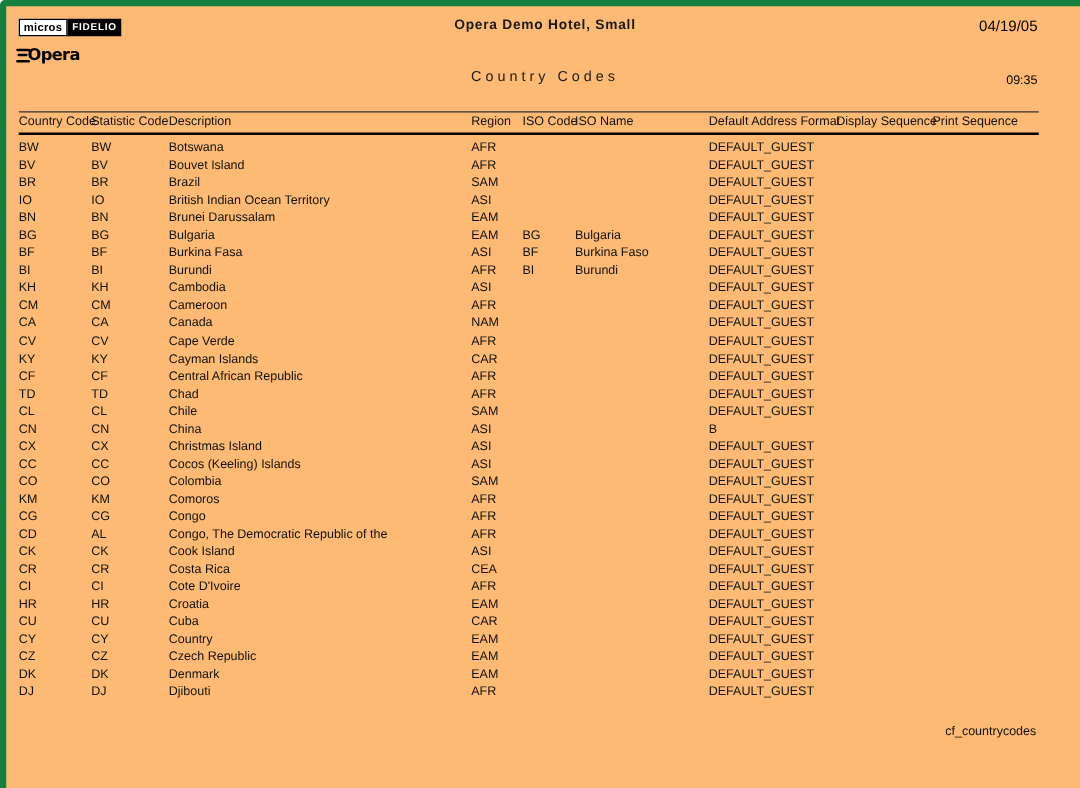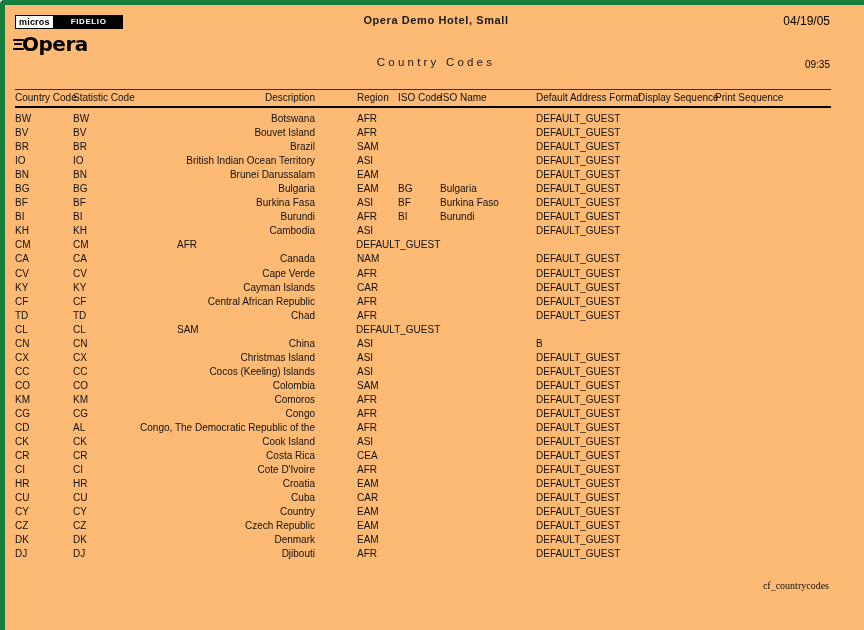--- a/index.html
+++ b/index.html
@@ -23,60 +23,60 @@
   .report-date{position:absolute;top:9px;right:37px;font-size:12px;}
   .report-time{position:absolute;top:54px;right:37px;font-size:10px;}
   
   .mf-logo{position:absolute;top:10px;left:10px;display:inline-flex;align-items:stretch;height:14px;}
   .mf-micros{
     background:#fff;border:1px solid #000;color:#000;
     font-size:9px;font-weight:bold;line-height:12px;padding:0 3px;letter-spacing:0.2px;
   }
   .mf-fidelio{
     background:#000;color:#fff;
-    font-size:8px;font-weight:bold;line-height:14px;padding:0 17px;letter-spacing:0.6px;
+    font-size:8px;font-weight:bold;line-height:14px;padding:0 4px;letter-spacing:0.6px;
   }
   
   .opera-logo{position:absolute;top:27px;left:8px;display:flex;align-items:center;height:24px;}
   .opera-swoosh{display:inline-flex;flex-direction:column;justify-content:center;gap:2.5px;margin-right:1px;}
   .opera-swoosh i{display:block;height:2px;background:#000;border-radius:1px;}
   .opera-swoosh i:nth-child(1){width:11px;}
   .opera-swoosh i:nth-child(2){width:8px;margin-left:1px;}
   .opera-swoosh i:nth-child(3){width:11px;}
   .opera-word{
-    font-size:20px;font-weight:bold;letter-spacing:-0.5px;color:#000;
+    font-size:13px;font-weight:bold;letter-spacing:-0.5px;color:#000;
     font-family:"DejaVu Sans", sans-serif;margin-left:-3px;
   }
   
   .report-table{position:absolute;left:10px;top:84px;width:816px;}
   .thead{
     display:flex;
     border-top:1px solid #2f2f2f;
     border-bottom:2px solid #000;
     padding:2px 0 2px 0;
     margin-bottom:4px;
     font-size:10px;color:#111;
   }
   .row{display:flex;height:14.06px;}
   .cell{
     font-size:10px;line-height:14.06px;color:#111;
     white-space:nowrap;flex:0 0 auto;
   }
   .thead .cell{line-height:12px;}
   .col-country_code{width:58px;}
   .col-statistic_code{width:62px;}
-  .col-description{width:180px;text-align:right;}
+  .col-description{width:200px;}
   .col-region{width:41px;padding-left:42px;}
   .col-iso_code{width:42px;}
-  .col-iso_name{width:96px;}
+  .col-iso_name{width:107px;}
   .col-default_address_format{width:102px;}
   .col-display_sequence{width:77px;}
   .col-print_sequence{width:144px;}
   
-  .report-footer{position:absolute;top:575px;right:38px;font-size:10px;color:#111;font-family:Liberation Serif, serif;}
+  .report-footer{position:absolute;top:575px;right:38px;font-size:10px;color:#111;}
 </style>
 </head>
 <body>
 
 <div class="page">
 
   <div class="mf-logo">
     <span class="mf-micros">micros</span>
     <span class="mf-fidelio">FIDELIO</span>
   </div>
@@ -203,20 +203,21 @@
           <span class="cell col-region">ASI</span>
           <span class="cell col-iso_code"></span>
           <span class="cell col-iso_name"></span>
           <span class="cell col-default_address_format">DEFAULT_GUEST</span>
           <span class="cell col-display_sequence"></span>
           <span class="cell col-print_sequence"></span>
         </div>
         <div class="row">
           <span class="cell col-country_code">CM</span>
           <span class="cell col-statistic_code">CM</span>
+          <span class="cell col-description">Cameroon</span>
           <span class="cell col-region">AFR</span>
           <span class="cell col-iso_code"></span>
           <span class="cell col-iso_name"></span>
           <span class="cell col-default_address_format">DEFAULT_GUEST</span>
           <span class="cell col-display_sequence"></span>
           <span class="cell col-print_sequence"></span>
         </div>
         <div class="row">
           <span class="cell col-country_code">CA</span>
           <span class="cell col-statistic_code">CA</span>
@@ -268,20 +269,21 @@
           <span class="cell col-region">AFR</span>
           <span class="cell col-iso_code"></span>
           <span class="cell col-iso_name"></span>
           <span class="cell col-default_address_format">DEFAULT_GUEST</span>
           <span class="cell col-display_sequence"></span>
           <span class="cell col-print_sequence"></span>
         </div>
         <div class="row">
           <span class="cell col-country_code">CL</span>
           <span class="cell col-statistic_code">CL</span>
+          <span class="cell col-description">Chile</span>
           <span class="cell col-region">SAM</span>
           <span class="cell col-iso_code"></span>
           <span class="cell col-iso_name"></span>
           <span class="cell col-default_address_format">DEFAULT_GUEST</span>
           <span class="cell col-display_sequence"></span>
           <span class="cell col-print_sequence"></span>
         </div>
         <div class="row">
           <span class="cell col-country_code">CN</span>
           <span class="cell col-statistic_code">CN</span>

